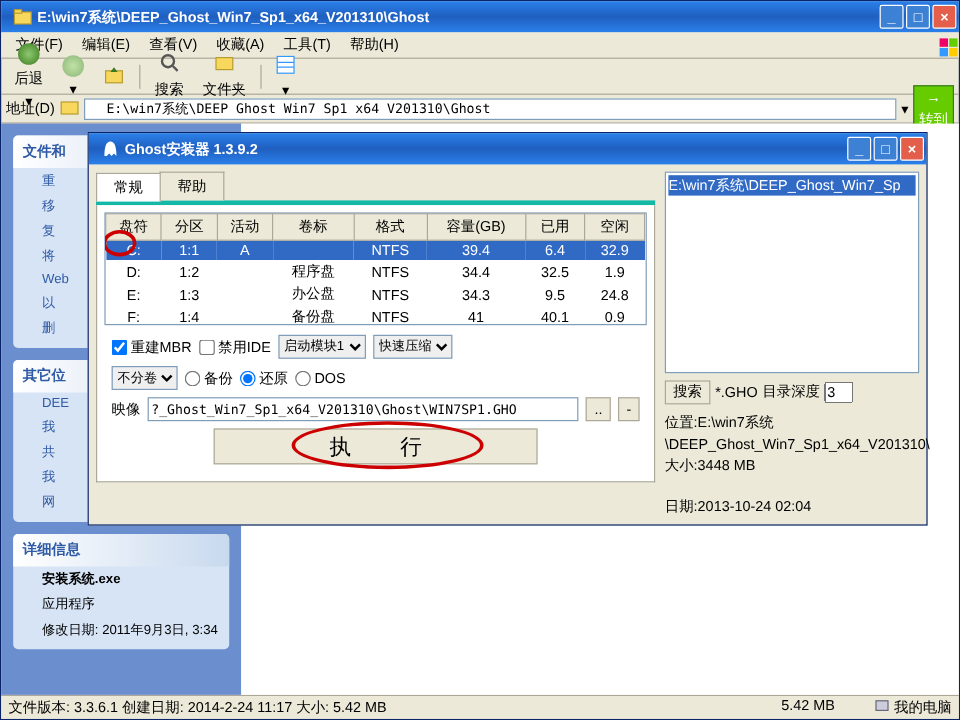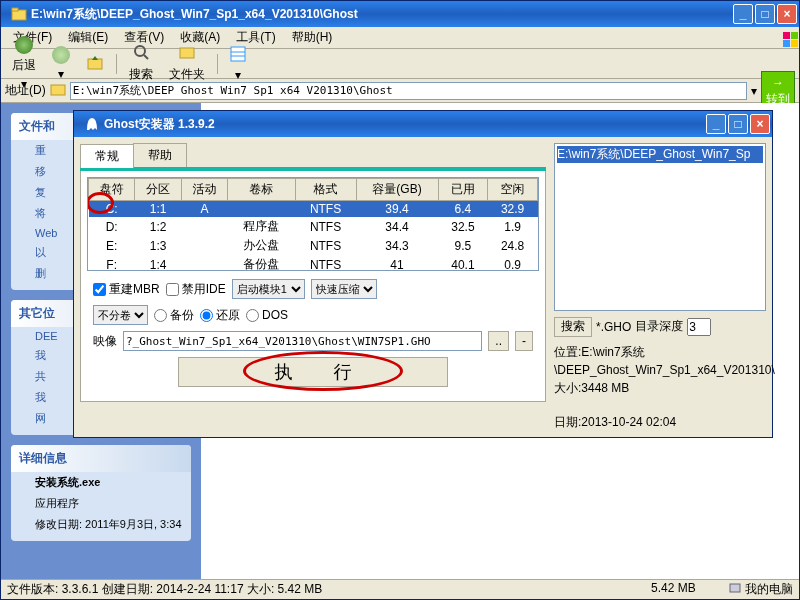--- a/index.html
+++ b/index.html
@@ -16,21 +16,21 @@
 .menubar { background: #ece9d8; height: 22px; display: flex; align-items: center; padding: 0 4px; border-bottom: 1px solid #aca899; }
 .menubar span { padding: 2px 8px; }
 .menubar .logo { margin-left: auto; width: 24px; height: 22px; }
 
 .toolbar { height: 30px; display: flex; align-items: center; padding: 0 4px; border-bottom: 1px solid #aca899; gap: 2px; }
 .tbtn { display: flex; align-items: center; gap: 3px; padding: 3px 6px; border: 1px solid transparent; flex-direction: column; }
 .sep { width: 1px; height: 20px; background: #aca899; margin: 0 3px; }
 .circle-icon { width: 18px; height: 18px; border-radius: 50%; display: inline-block; }
 
 .addrbar { height: 24px; display: flex; align-items: center; padding: 0 4px; gap: 4px; border-bottom: 1px solid #aca899; }
-.addrbar input { flex: 1; height: 18px; border: 1px solid #7f9db9; background: #fff; padding: 0 2px; font-family: monospace; font-size: 11px; }
+.addrbar input { flex: 1; height: 18px; border: 1px solid #7f9db9; background: #fff; padding: 0 18px; font-family: monospace; font-size: 11px; }
 
 .explorer-body { display: flex; height: calc(100% - 26px - 22px - 30px - 24px - 20px); }
 .sidebar { width: 200px; background: #6b8ecf; padding: 10px; overflow: hidden; }
 .panel { background: #d7e4f5; border-radius: 4px; margin-bottom: 10px; padding-bottom: 6px; }
 .panel-hdr { background: linear-gradient(to right, #fff, #c8d9ee); padding: 5px 8px; border-radius: 4px 4px 0 0; font-weight: bold; color: #2f5aa5; }
 .panel-item { padding: 3px 8px 3px 24px; color: #2f5aa5; font-size: 11px; }
 .main-area { flex: 1; background: #fff; }
 
 .statusbar { height: 20px; background: #ece9d8; border-top: 1px solid #aca899; display: flex; align-items: center; padding: 0 6px; font-size: 11px; }
 .statusbar .right { margin-left: auto; display: flex; gap: 32px; }

